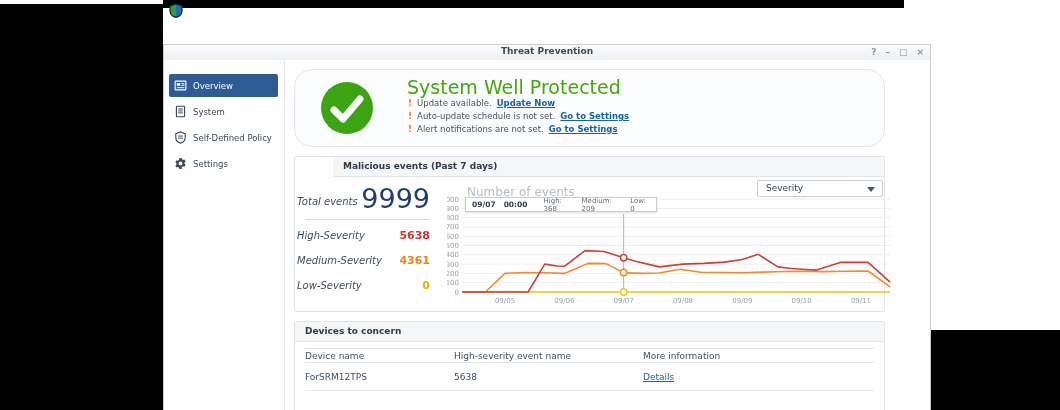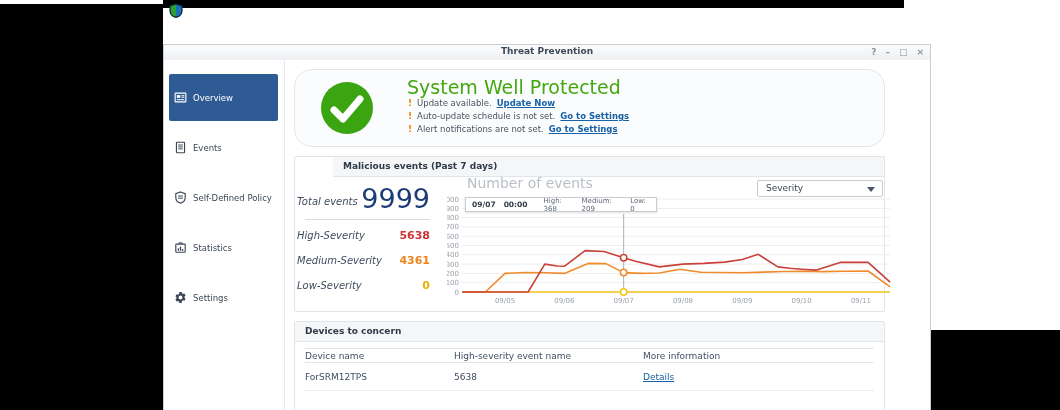--- a/index.html
+++ b/index.html
@@ -14,21 +14,21 @@
               border:1px solid #c9cdd2;box-sizing:border-box;overflow:hidden;margin-top:36px;}
   #titlebar{position:absolute;left:0;top:0;right:0;height:15px;
             background:linear-gradient(#fbfcfd,#edeff2);border-bottom:1px solid #d7dade;}
   #title{position:absolute;left:0;right:0;top:1px;text-align:center;font-size:9px;font-weight:bold;color:#3e4a59;}
   #win-controls{position:absolute;right:6px;top:0;height:15px;display:flex;gap:9px;align-items:center;
                 color:#8b939c;font-size:9px;font-weight:bold;}
   #win-controls span{cursor:default;line-height:15px;}
   #app-icon{position:absolute;left:168px;top:2px;width:16px;height:17px;z-index:5;}
 
   #sidebar{position:absolute;left:0;top:15px;bottom:0;width:120px;background:#fff;border-right:1px solid #e5e8eb;}
-  .side-item{display:flex;align-items:center;gap:6px;height:23px;margin:0 6px 3px 5px;padding:12px 5px;
+  .side-item{display:flex;align-items:center;gap:6px;height:23px;margin:0 6px 3px 5px;padding:0 5px;
              border-radius:2px;color:#3c4756;font-size:8.5px;cursor:pointer;}
   .side-item .ic{width:13px;height:13px;flex:0 0 13px;display:flex;align-items:center;}
   .side-item.selected{background:#2e5b94;color:#fff;}
   #side-list{padding-top:14px;}
 
   #content{position:absolute;left:121px;top:15px;right:0;bottom:0;background:#fff;}
   .panel{position:absolute;left:9px;width:591px;box-sizing:border-box;border:1px solid #e1e5e9;border-radius:2px;background:#fff;}
   .panel-head{height:19px;line-height:19px;background:#f4f6f8;border-bottom:1px solid #e1e5e9;
               font-size:9px;font-weight:bold;color:#2f3a46;padding-left:10px;}
 
@@ -41,21 +41,21 @@
   .excl{color:#ef8200;font-weight:bold;font-size:9px;}
   a.lnk{color:#1761a7;font-weight:bold;text-decoration:underline;cursor:pointer;}
 
   
   #panel-events{top:96px;height:156px;padding-left:38px;}
   .stat-label{position:absolute;left:2px;font-size:10px;color:#3f4c5e;font-style:italic;}
   #total-value{position:absolute;left:40px;top:26px;width:95px;text-align:right;font-size:27px;color:#1d3d77;}
   #stats-divider{position:absolute;left:10px;top:62px;width:125px;height:1px;background:#d8dce1;}
   .stat-value{position:absolute;left:40px;width:95px;text-align:right;font-size:11px;font-weight:bold;}
   .v-high{color:#cc3431}.v-med{color:#ef831c}.v-low{color:#efae00}
-  #chart-caption{position:absolute;left:172px;top:18px;font-size:14px;color:#bac0c8;}
+  #chart-caption{position:absolute;left:172px;top:28px;font-size:12px;color:#bac0c8;}
   #severity-select{position:absolute;right:1px;top:23px;width:126px;height:17px;box-sizing:border-box;
                    border:1px solid #c7ccd1;border-radius:2px;background:#fff;cursor:pointer;text-align:center;}
   #severity-select .val{position:absolute;left:8px;top:0;line-height:15px;font-size:9px;color:#3b4754;}
   .caret-down{position:absolute;right:7px;top:6px;width:0;height:0;
               border-left:4px solid transparent;border-right:4px solid transparent;border-top:5px solid #4a5665;}
   #events-chart{position:absolute;left:152px;top:26px;}
   #events-chart text{font-family:"DejaVu Sans",sans-serif;}
   #chart-tooltip{position:absolute;left:170px;top:40px;width:192px;height:15px;box-sizing:border-box;
                  background:#fff;border:1px solid #c8cdd3;box-shadow:0 1px 2px rgba(0,0,0,.12);
                  display:flex;align-items:center;gap:8px;padding:0 6px;font-size:7px;z-index:3;}
@@ -122,43 +122,31 @@
       </div>
       <div class="side-item">
         <span class="ic">
           <svg viewBox="0 0 16 16" width="13" height="13">
               <rect x="3" y="1.6" width="10" height="12.8" rx="0.8" fill="none" stroke="currentColor" stroke-width="1.4"></rect>
               <line x1="5.2" y1="4.9" x2="10.8" y2="4.9" stroke="currentColor" stroke-width="1.2"></line>
               <line x1="5.2" y1="7.3" x2="10.8" y2="7.3" stroke="currentColor" stroke-width="1.2"></line>
               <line x1="5.2" y1="9.7" x2="10.8" y2="9.7" stroke="currentColor" stroke-width="1.2"></line>
             </svg>
         </span>
-        <span>Events</span>
+        <span>System</span>
       </div>
       <div class="side-item">
         <span class="ic">
           <svg viewBox="0 0 16 16" width="13" height="13">
               <path d="M8 1.2 L13.8 3.2 V7.6 C13.8 11.6 11.2 14 8 14.9 C4.8 14 2.2 11.6 2.2 7.6 V3.2 Z" fill="none" stroke="currentColor" stroke-width="1.4"></path>
               <line x1="5" y1="6.2" x2="11" y2="6.2" stroke="currentColor" stroke-width="1.2"></line>
               <line x1="5" y1="8.8" x2="11" y2="8.8" stroke="currentColor" stroke-width="1.2"></line>
             </svg>
         </span>
         <span>Self-Defined Policy</span>
-      </div>
-      <div class="side-item">
-        <span class="ic">
-          <svg viewBox="0 0 16 16" width="13" height="13">
-              <rect x="2.2" y="3.8" width="11.6" height="10" rx="0.8" fill="none" stroke="currentColor" stroke-width="1.4"></rect>
-              <path d="M6 3.8 V2.3 h4 v1.5" fill="none" stroke="currentColor" stroke-width="1.2"></path>
-              <rect x="4.6" y="9" width="1.6" height="3" fill="currentColor"></rect>
-              <rect x="7.2" y="7" width="1.6" height="5" fill="currentColor"></rect>
-              <rect x="9.8" y="9.8" width="1.6" height="2.2" fill="currentColor"></rect>
-            </svg>
-        </span>
-        <span>Statistics</span>
       </div>
       <div class="side-item">
         <span class="ic">
           <svg viewBox="0 0 16 16" width="13" height="13">
               <path fill-rule="evenodd" fill="currentColor" d="M6.6 1.2 h2.8 l.35 1.7 a5 5 0 0 1 1.45.85 l1.65-.55 1.4 2.4 -1.3 1.15 a5.3 5.3 0 0 1 0 1.7 l1.3 1.15 -1.4 2.4 -1.65-.55 a5 5 0 0 1 -1.45.85 L9.4 14.8 H6.6 l-.35-1.7 a5 5 0 0 1 -1.45-.85 l-1.65.55 -1.4-2.4 1.3-1.15 a5.3 5.3 0 0 1 0-1.7 L1.75 6.4 l1.4-2.4 1.65.55 a5 5 0 0 1 1.45-.85 Z M8 5.6 a2.4 2.4 0 1 0 0 4.8 a2.4 2.4 0 0 0 0-4.8 Z"></path>
             </svg>
         </span>
         <span>Settings</span>
       </div>
     </div>

